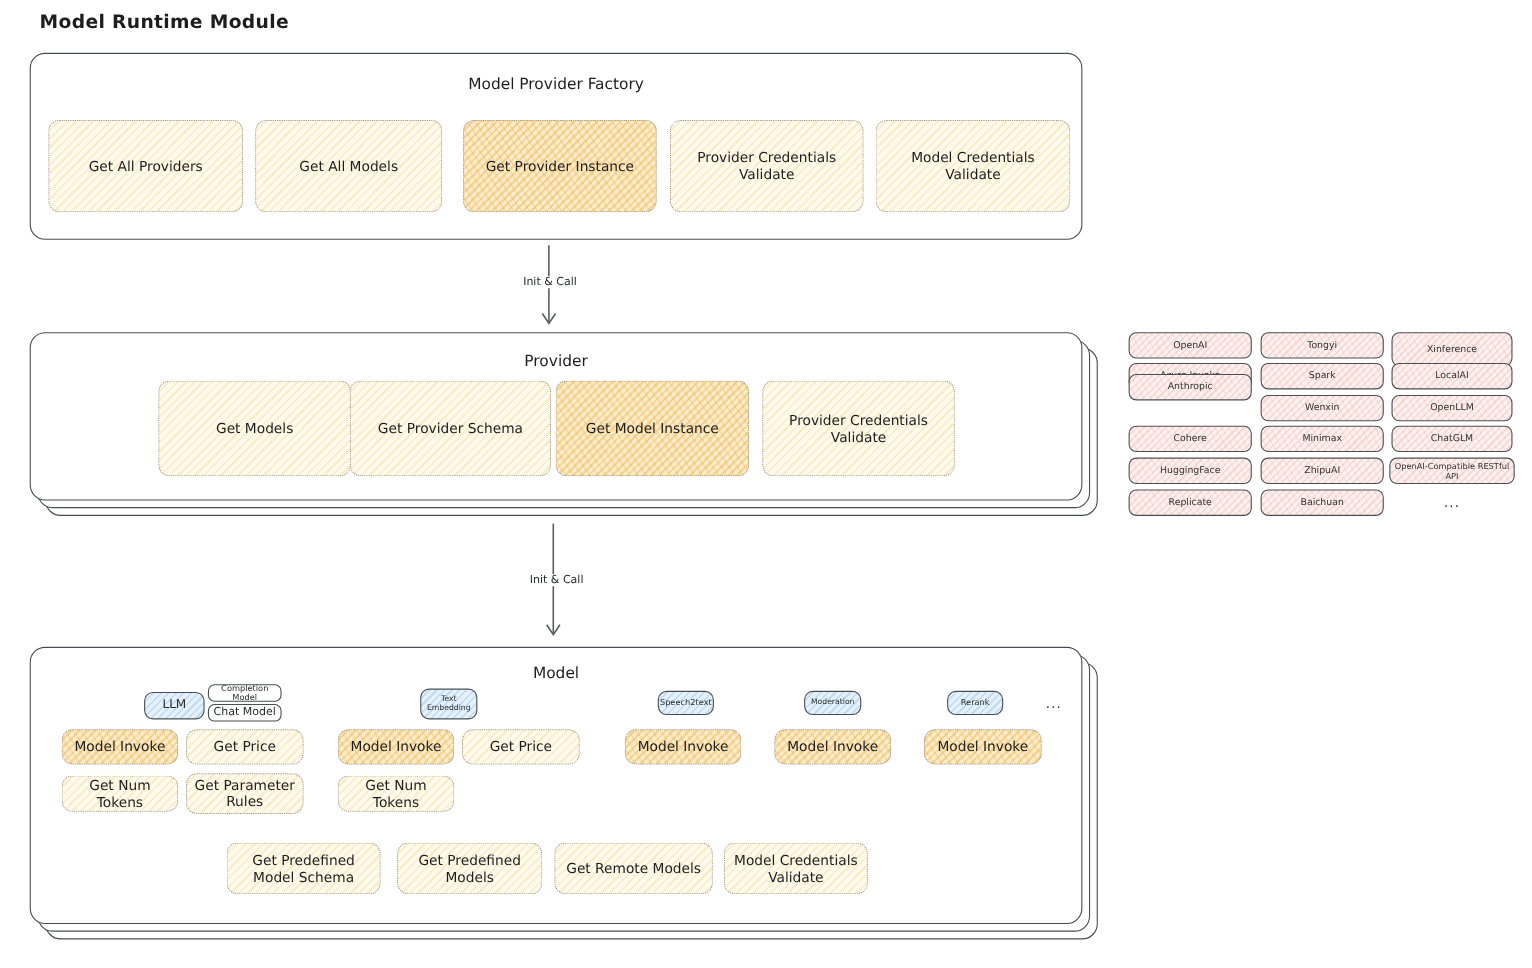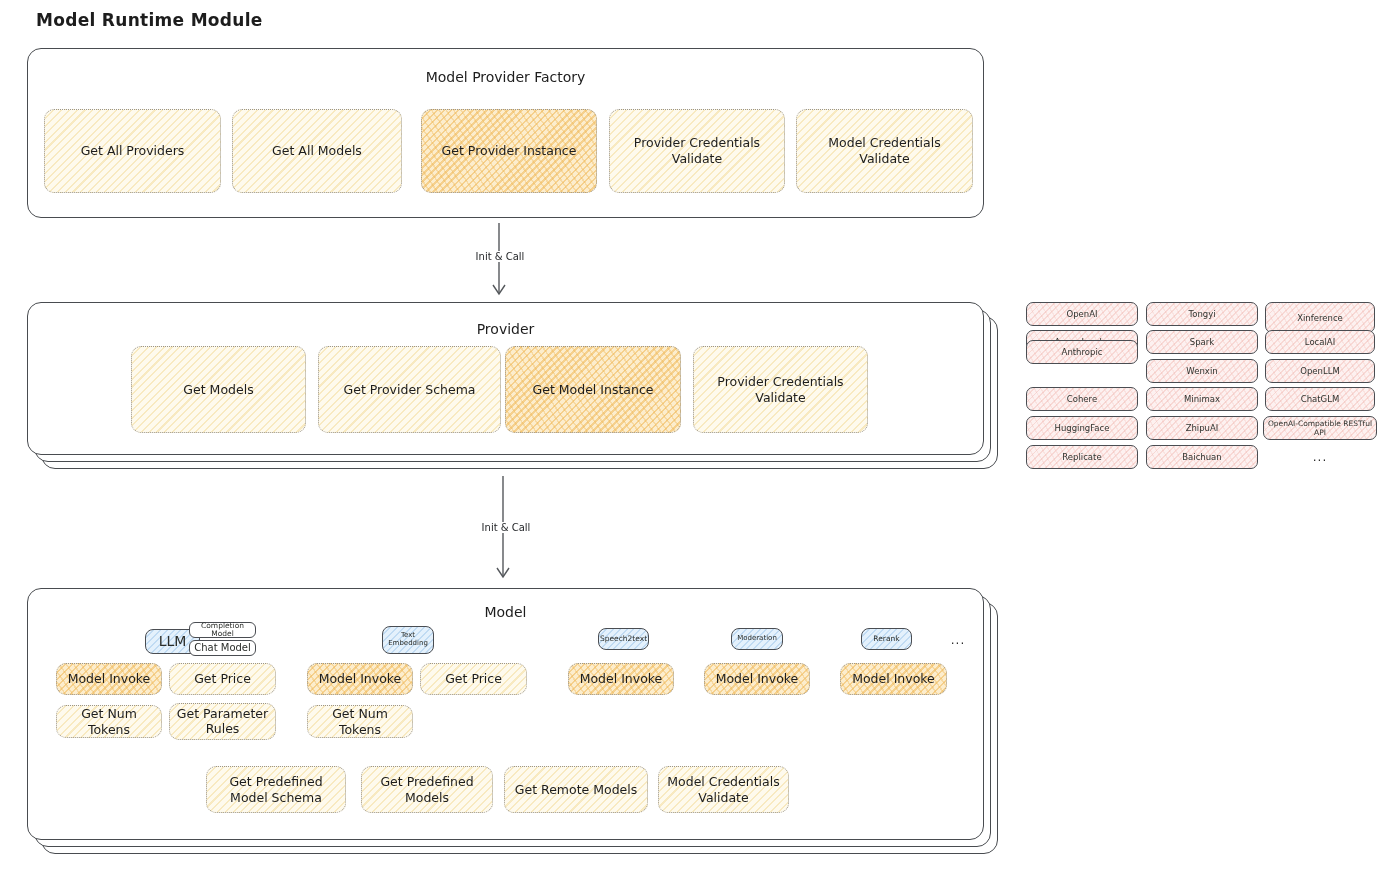--- a/index.html
+++ b/index.html
@@ -77,21 +77,21 @@
   <svg class="arrow" style="left:489px; top:223px;" width="20" height="74">
     <line x1="10" y1="0" x2="10" y2="70" stroke="#55585c" stroke-width="1.4"></line>
     <path d="M4,62 L10,71 L16,62" fill="none" stroke="#55585c" stroke-width="1.4"></path>
   </svg>
   <div class="conn-label" style="left:452px; top:251px; width:90px;">Init &amp; Call</div>
 
   <div class="frame frame-back" style="left:41px; top:316px; width:957px; height:153px;"></div>
   <div class="frame frame-back" style="left:34px; top:309px; width:957px; height:153px;"></div>
   <div class="frame" style="left:27px; top:302px; width:957px; height:153px;">
     <div class="frame-title" style="top:18px;">Provider</div>
-    <div class="node hatch-yellow" style="left:103px; top:43px; width:175px; height:87px;">Get Models</div>
+    <div class="node hatch-yellow" style="left:116px; top:43px; width:175px; height:87px;">Get Models</div>
     <div class="node hatch-yellow" style="left:290px; top:43px; width:183px; height:87px;">Get Provider Schema</div>
     <div class="node hatch-orange" style="left:477px; top:43px; width:176px; height:87px;">Get Model Instance</div>
     <div class="node hatch-yellow" style="left:665px; top:43px; width:175px; height:87px;">Provider Credentials Validate</div>
   </div>
 
   <div class="chip" style="left:1026px; top:302px; width:112px; height:24px;">OpenAI</div>
   <div class="chip" style="left:1026px; top:330px; width:112px; height:24px;">Azure Invoke</div>
   <div class="chip" style="left:1026px; top:340px; width:112px; height:24px;">Anthropic</div>
   <div class="chip" style="left:1026px; top:387px; width:112px; height:24px;">Cohere</div>
   <div class="chip" style="left:1026px; top:416px; width:112px; height:24px;">HuggingFace</div>
@@ -115,21 +115,21 @@
     <line x1="10" y1="0" x2="10" y2="100" stroke="#55585c" stroke-width="1.4"></line>
     <path d="M4,92 L10,101 L16,92" fill="none" stroke="#55585c" stroke-width="1.4"></path>
   </svg>
   <div class="conn-label" style="left:458px; top:522px; width:90px;">Init &amp; Call</div>
 
   <div class="frame frame-back" style="left:41px; top:602px; width:957px; height:252px;"></div>
   <div class="frame frame-back" style="left:34px; top:595px; width:957px; height:252px;"></div>
   <div class="frame" style="left:27px; top:588px; width:957px; height:252px;">
     <div class="frame-title" style="top:15px;">Model</div>
 
-    <div class="pill pill-blue" style="left:117px; top:40px; width:55px; height:25px; font-size:14px;">LLM</div>
+    <div class="pill pill-blue" style="left:103px; top:40px; width:55px; height:25px; font-size:11px;">LLM</div>
     <div class="pill pill-white" style="left:161px; top:33px; width:67px; height:16px; font-size:7.5px;">Completion Model</div>
     <div class="pill pill-white" style="left:161px; top:51px; width:67px; height:16px; font-size:10px;">Chat Model</div>
     <div class="pill pill-blue" style="left:354px; top:37px; width:52px; height:28px; font-size:7px;">Text Embedding</div>
     <div class="pill pill-blue" style="left:570px; top:39px; width:51px; height:22px; font-size:7.5px;">Speech2text</div>
     <div class="pill pill-blue" style="left:703px; top:39px; width:52px; height:22px; font-size:7px;">Moderation</div>
     <div class="pill pill-blue" style="left:833px; top:39px; width:51px; height:22px; font-size:7.5px;">Rerank</div>
     <div class="dots" style="left:920px; top:44px; width:20px;">...</div>
 
     <div class="node hatch-orange" style="left:28px;  top:74px; width:106px; height:32px;">Model Invoke</div>
     <div class="node hatch-yellow" style="left:141px; top:74px; width:107px; height:32px;">Get Price</div>

